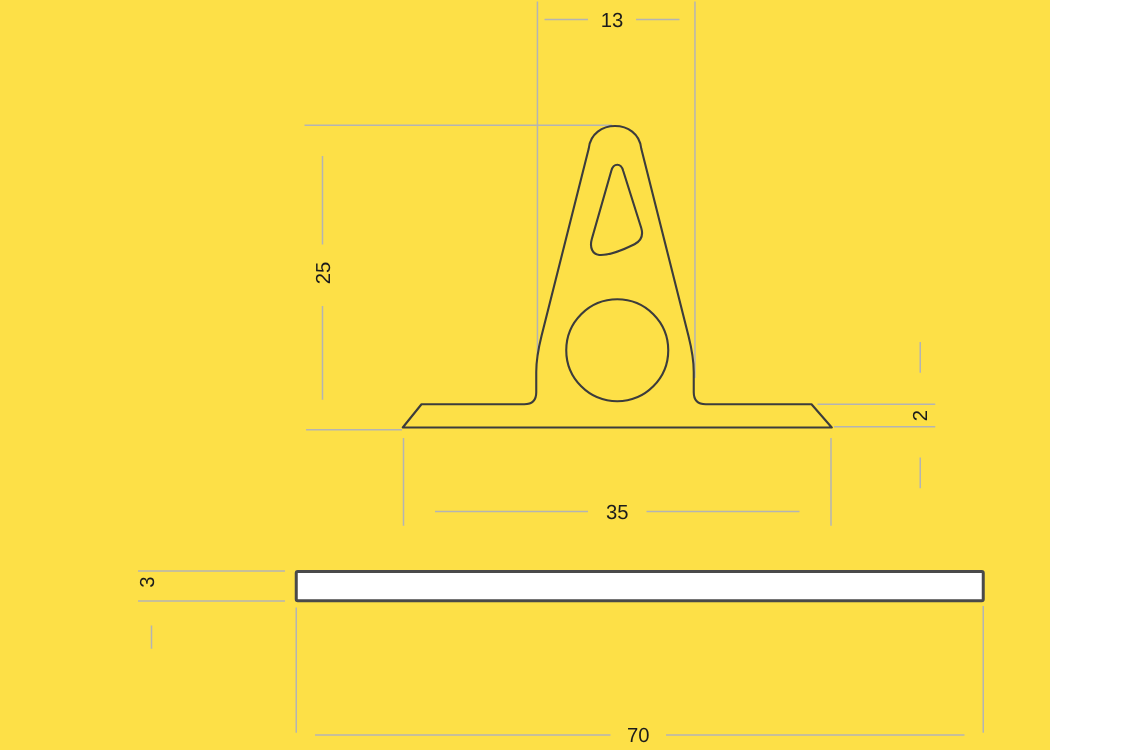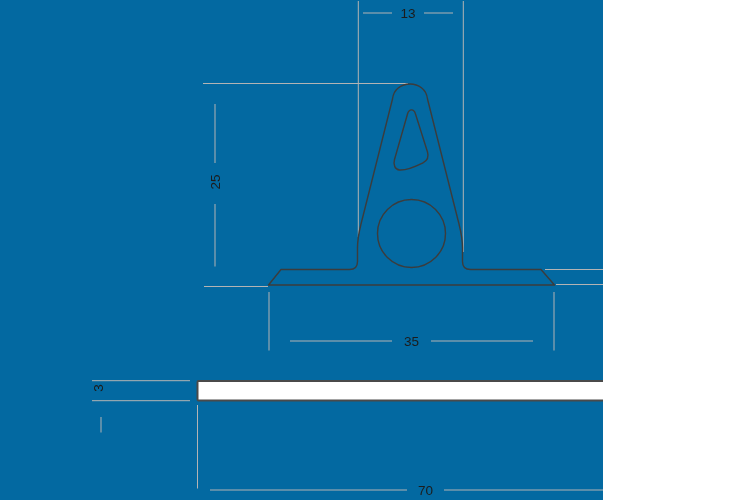--- a/index.html
+++ b/index.html
@@ -2,23 +2,23 @@
 <html><head>
 <meta charset="utf-8">
 <style>
   html, body {
     margin: 0;
     padding: 0;
     background: #ffffff;
   }
   .canvas {
     position: relative;
-    width: 603px;
+    width: 700px;
     height: 500px;
-    background: #0369a1;
+    background: #fde047;
     overflow: hidden;
     font-family: "Liberation Sans", sans-serif;
   }
   svg { display: block; }
   .profile-line {
     fill: none;
     stroke: #3c3c3c;
     stroke-width: 1.4;
     stroke-linejoin: round;
     stroke-linecap: round;

